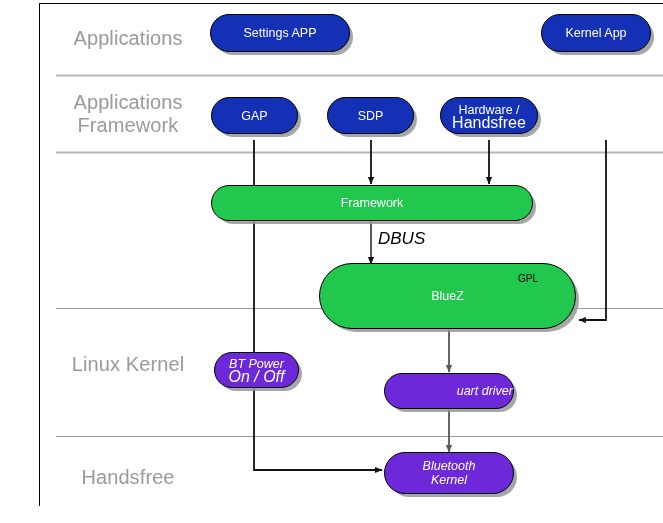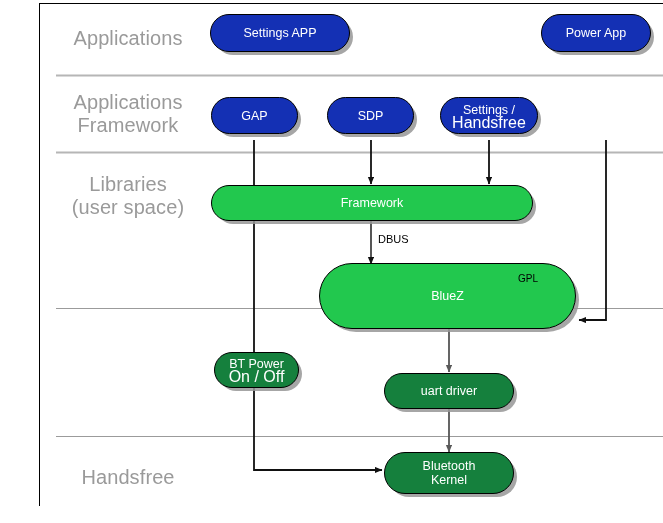--- a/index.html
+++ b/index.html
@@ -45,38 +45,39 @@
     text-align:center;
     color:#ffffff;
     border:1.5px solid #000;
     box-shadow:4px 4px 0 -1px rgba(150,150,150,.85);
     z-index:3;
   }
   .node .l1{font-size:12.5px;line-height:14px;white-space:nowrap;}
   .node .l2{font-size:16px;line-height:12px;white-space:nowrap;}
   .node.blue{background:#1430B4;}
   .node.green{background:#22C84E;}
-  .node.red{background:#15803d;}
+  .node.red{background:#6d28d9;font-style:italic;}
   .node.green .l1{font-size:12.5px;}
 
   .gpl-tag{
     position:absolute;
     color:#000;
     font-size:10px;
     line-height:14px;
     white-space:nowrap;
     z-index:4;
   }
   .dbus-tag{
     position:absolute;
     color:#000;
-    font-size:11px;
+    font-size:17px;
     line-height:14px;
     white-space:nowrap;
     z-index:4;
+    font-style:italic;
   }
 </style>
 </head>
 <body>
 
 <div id="stage">
 
   <div id="frame"></div>
 
   <svg id="wires" viewBox="0 0 663 523" xmlns="http://www.w3.org/2000/svg">
@@ -111,44 +112,43 @@
     <line x1="413" y1="328" x2="413" y2="372" stroke="#555" stroke-width="1.8" marker-end="url(#arrowGray)"></line>
 
     <line x1="413" y1="408" x2="413" y2="452" stroke="#555" stroke-width="1.8" marker-end="url(#arrowGray)"></line>
   </svg>
 
   <div class="layer-label" style="top:27px;">Applications</div>
 
   <div class="layer-label" style="top:91px;">Applications
 Framework</div>
 
-  <div class="layer-label" style="top:173px;">Libraries
-(user space)</div>
 
+  <div class="layer-label" style="top:353px;">Linux Kernel</div>
 
   <div class="layer-label" style="top:466px;">Handsfree</div>
 
   <div class="node blue" style="left:174px;top:14px;width:140px;height:38px;">
     <span class="l1">Settings APP</span>
   </div>
 
   <div class="node blue" style="left:505px;top:14px;width:110px;height:38px;">
-    <span class="l1">Power App</span>
+    <span class="l1">Kernel App</span>
   </div>
 
   <div class="node blue" style="left:291px;top:97px;width:87px;height:37px;">
     <span class="l1">SDP</span>
   </div>
 
   <div class="node blue" style="left:175px;top:97px;width:87px;height:37px;">
     <span class="l1">GAP</span>
   </div>
 
   <div class="node blue" style="left:404px;top:97px;width:98px;height:37px;">
-    <span class="l1">Settings /</span>
+    <span class="l1">Hardware /</span>
     <span class="l2">Handsfree</span>
   </div>
 
 
   <div class="node green" style="left:175px;top:185px;width:322px;height:36px;">
     <span class="l1">Framework</span>
   </div>
 
   <div class="node green" style="left:283px;top:263px;width:257px;height:66px;">
     <span class="l1">BlueZ</span>
@@ -156,21 +156,21 @@
 
   <div class="gpl-tag" style="left:482px;top:272px;">GPL</div>
 
   <div class="dbus-tag" style="left:342px;top:232px;">DBUS</div>
 
   <div class="node red" style="left:178px;top:352px;width:85px;height:36px;">
     <span class="l1">BT Power</span>
     <span class="l2">On / Off</span>
   </div>
 
-  <div class="node red" style="left:348px;top:373px;width:130px;height:36px;">
+  <div class="node red" style="left:348px;top:373px;width:130px;height:36px;align-items:flex-end;">
     <span class="l1">uart driver</span>
   </div>
 
   <div class="node red" style="left:348px;top:452px;width:130px;height:42px;">
     <span class="l1">Bluetooth</span>
     <span class="l1">Kernel</span>
   </div>
 
 </div>
 

